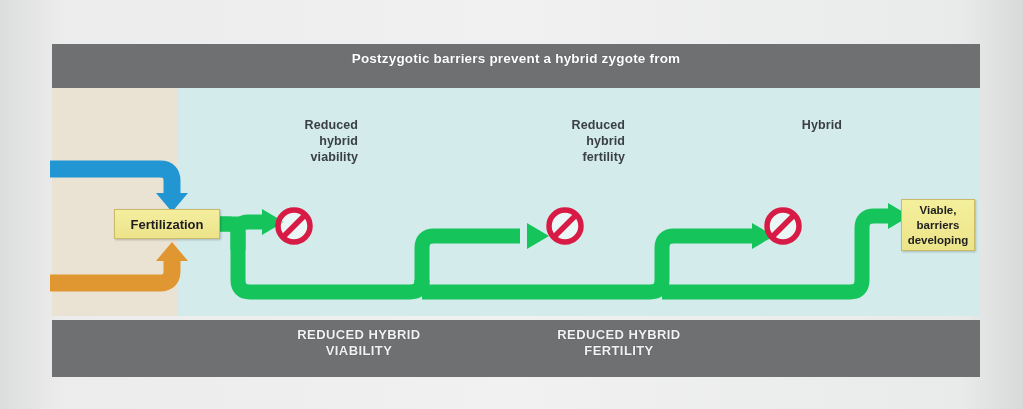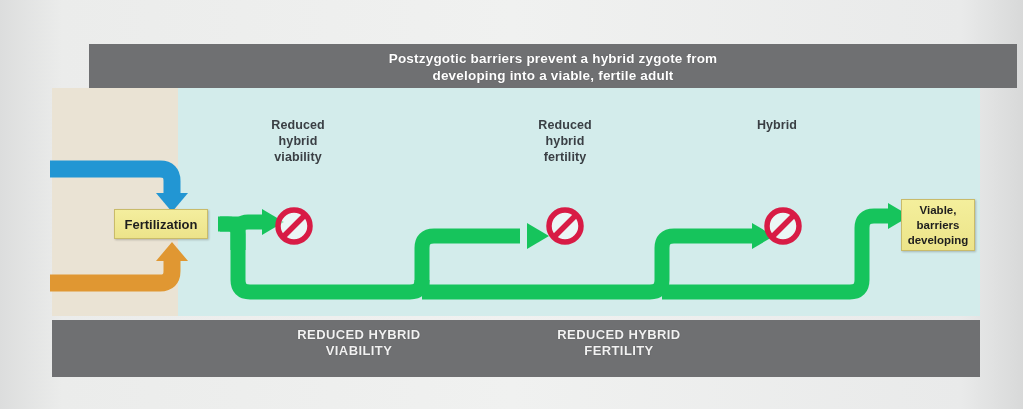--- a/index.html
+++ b/index.html
@@ -33,42 +33,41 @@
     color:#ffffff;
     text-align:center;
     box-sizing:border-box;
   }
   #top-bar{
     top:44px;height:44px;
     padding-top:6px;
     font-size:13.5px;font-weight:bold;line-height:17px;
     letter-spacing:.2px;
     text-shadow:0 0 1px rgba(0,0,0,.35);
-    margin-left:37px;
   }
   #bottom-bar{
     top:320px;height:57px;
   }
   #bottom-bar .stage{
     position:absolute;top:0;height:45px;
     display:flex;align-items:center;justify-content:center;
     font-size:13px;font-weight:bold;line-height:16px;
     letter-spacing:.4px;
     text-align:center;
     color:#f2f2f2;
     text-shadow:0 0 1px rgba(0,0,0,.4);
   }
   #stage-1{left:182px;width:250px;}
   #stage-2{left:447px;width:240px;}
   #stage-3{left:693px;width:240px;}
 
   
   .step-label{
     position:absolute;
-    text-align:center;
+    text-align:right;
     font-size:12.5px;font-weight:bold;line-height:16px;
     color:#3a3f44;
     letter-spacing:.1px;
   }
   #label-1{left:238px;top:117px;width:120px;}
   #label-2{left:505px;top:117px;width:120px;}
   #label-3{left:712px;top:117px;width:130px;}
 
   
   .ybox{
@@ -76,21 +75,21 @@
     background:#f2eb94;
     border:1.5px solid #c9bb6a;
     box-shadow:1px 1px 2px rgba(0,0,0,.22);
     color:#1e1e1e;
     font-weight:bold;
     display:flex;align-items:center;justify-content:center;
     text-align:center;
     box-sizing:border-box;
   }
   #fertilization-box{
-    left:114px;top:209px;width:94px;height:30px;
+    left:114px;top:209px;width:106px;height:30px;
     font-size:13px;
     background:linear-gradient(180deg,#f4ee9e,#ece38a);
   }
   #offspring-box{
     left:901px;top:199px;width:74px;height:52px;
     font-size:11.5px;line-height:15px;
     background:linear-gradient(180deg,#f4ef9c,#ece489);
   }
 
   
@@ -107,21 +106,20 @@
 </head>
 <body>
 
 <div id="frame">
 
   <div class="panel-beige"></div>
   <div class="panel-cyan"></div>
 
   <div class="bar" id="top-bar">
     <div>Postzygotic barriers prevent a hybrid zygote from</div>
-    <div>developing into a viable, fertile adult</div>
   </div>
 
   <div class="step-label" id="label-1">
     <div>Reduced</div>
     <div>hybrid</div>
     <div>viability</div>
   </div>
   <div class="step-label" id="label-2">
     <div>Reduced</div>
     <div>hybrid</div>

